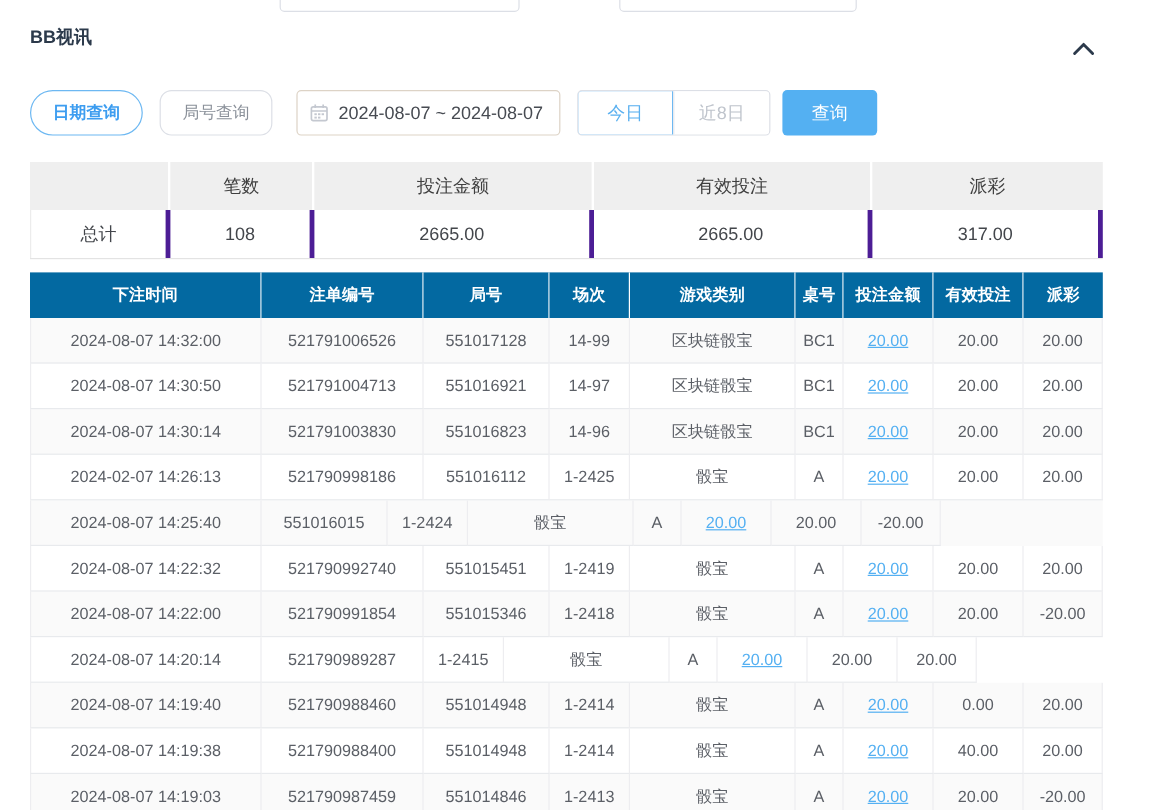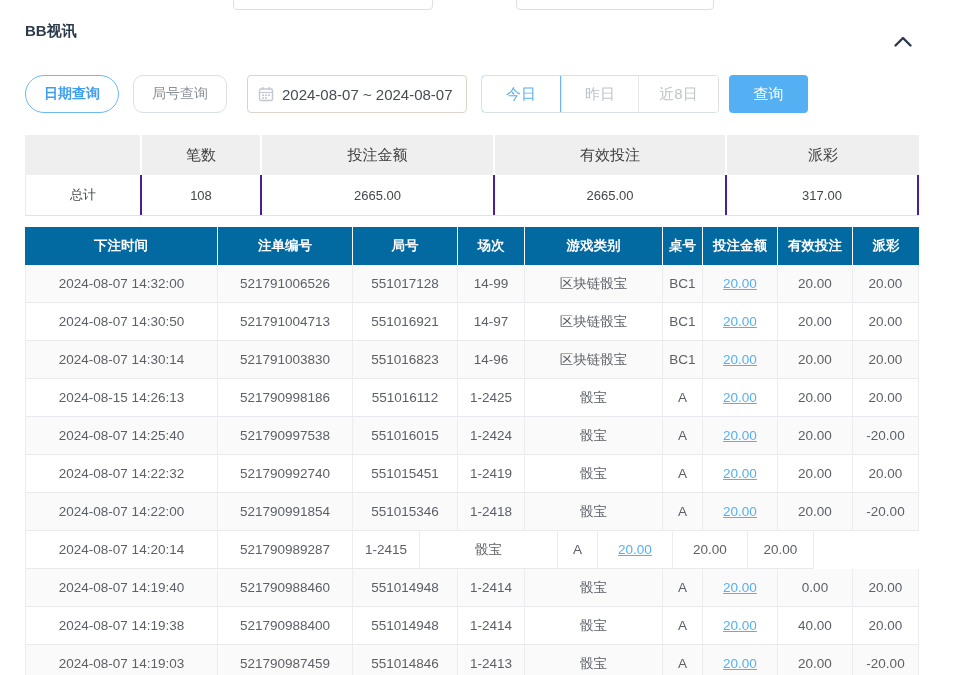--- a/index.html
+++ b/index.html
@@ -32,22 +32,22 @@
   .query-btn { margin-left:10px; width:79px; height:38px; background:#54b0f2; color:#fff; font-size:15px; border:none; border-radius:4px;
     display:flex; align-items:center; justify-content:center; cursor:pointer; }
 
   
   .summary { position:absolute; left:25px; top:135px; width:894px; }
   .sum-head { display:flex; }
   .sum-head .sh { height:40px; background:#efefef; border-right:2px solid #fff; font-size:15px; color:#3f3f3f;
     display:flex; align-items:center; justify-content:center; }
   .sum-head .sh:last-child { border-right:none; }
   .sum-body { display:flex; border-bottom:1px solid #e3e3e3; }
-  .sum-body .sd { height:40px; font-size:13px; color:#43464b; display:flex; align-items:center; justify-content:center;
-    border-right:2px solid #4c1d95; }
+  .sum-body .sd { height:40px; font-size:15px; color:#43464b; display:flex; align-items:center; justify-content:center;
+    border-right:4px solid #4c1d95; }
   .sum-body .sd:first-child { border-left:1px solid #ececec; }
   .k0{width:117px;} .k1{width:120px;} .k2{width:233px;} .k3{width:232px;} .k4{width:192px;}
 
   
   .detail { position:absolute; left:25px; top:227px; width:894px; }
   .thead { display:flex; }
   .thead .th { height:38px; background:#0369a1; color:#fff; font-size:13.5px; font-weight:bold; border-right:1px solid #fff;
     display:flex; align-items:center; justify-content:center; }
   .thead .th:last-child { border-right:none; }
   .trow { display:flex; background:#fff; }
@@ -94,21 +94,20 @@
           <rect x="10" y="8.4" width="2" height="1.6" fill="#c4c8d0"></rect>
           <rect x="4" y="11.2" width="2" height="1.6" fill="#c4c8d0"></rect>
           <rect x="7" y="11.2" width="2" height="1.6" fill="#c4c8d0"></rect>
         </svg>
       </span>
       <span class="date-text">2024-08-07 ~ 2024-08-07</span>
     </div>
 
     <div class="btn-group">
       <div class="seg s1 active">今日</div>
-      <div class="seg s2">昨日</div>
       <div class="seg s3">近8日</div>
     </div>
 
     <button class="query-btn">查询</button>
   </div>
 
   <div class="summary">
     <div class="sum-head">
       <div class="sh k0"></div>
       <div class="sh k1">笔数</div>
@@ -171,35 +170,34 @@
           <div class="td c3">14-96</div>
           <div class="td c4">区块链骰宝</div>
           <div class="td c5">BC1</div>
           <div class="td c6">
             <span class="amount-link">20.00</span>
           </div>
           <div class="td c7">20.00</div>
           <div class="td c8">20.00</div>
         </div>
         <div class="trow">
-          <div class="td c0">2024-08-15 14:26:13</div>
+          <div class="td c0">2024-02-07 14:26:13</div>
           <div class="td c1">521790998186</div>
           <div class="td c2">551016112</div>
           <div class="td c3">1-2425</div>
           <div class="td c4">骰宝</div>
           <div class="td c5">A</div>
           <div class="td c6">
             <span class="amount-link">20.00</span>
           </div>
           <div class="td c7">20.00</div>
           <div class="td c8">20.00</div>
         </div>
         <div class="trow">
           <div class="td c0">2024-08-07 14:25:40</div>
-          <div class="td c1">521790997538</div>
           <div class="td c2">551016015</div>
           <div class="td c3">1-2424</div>
           <div class="td c4">骰宝</div>
           <div class="td c5">A</div>
           <div class="td c6">
             <span class="amount-link">20.00</span>
           </div>
           <div class="td c7">20.00</div>
           <div class="td c8 neg">-20.00</div>
         </div>

